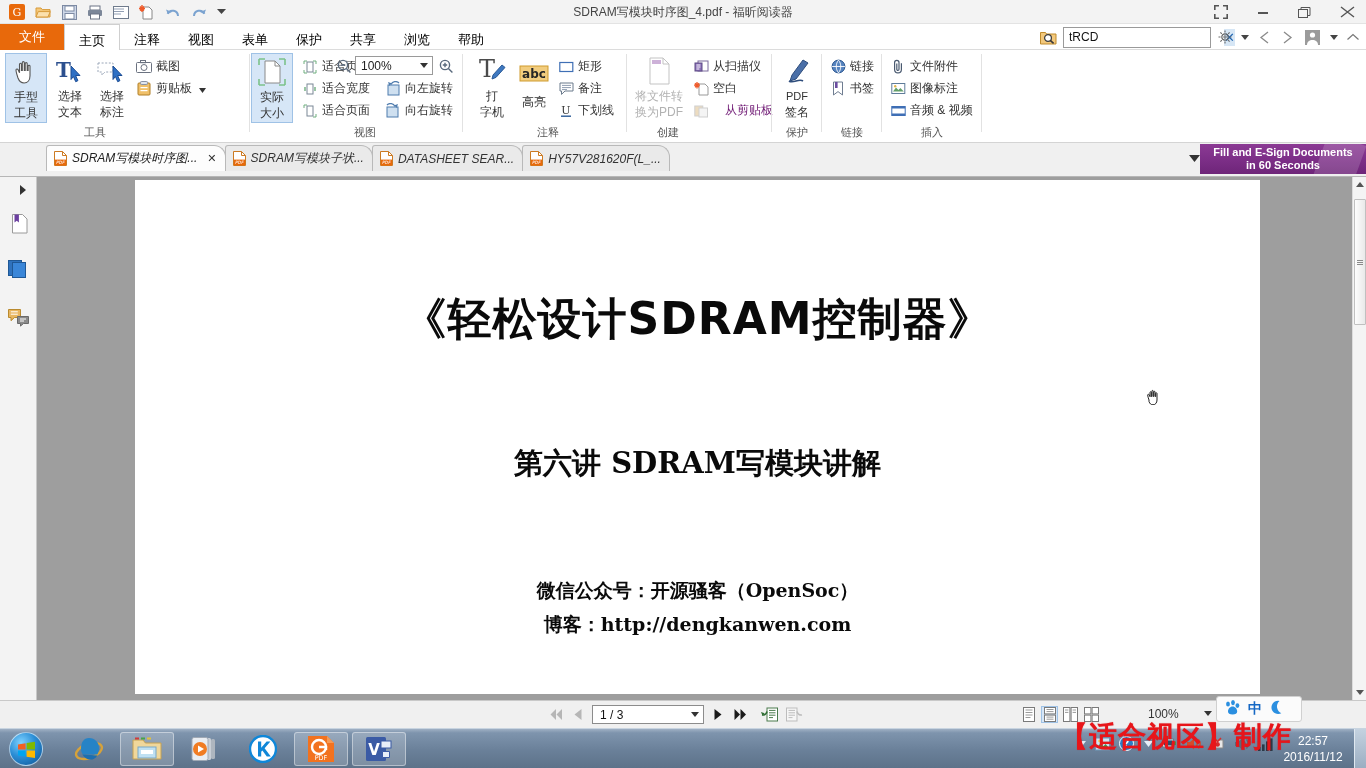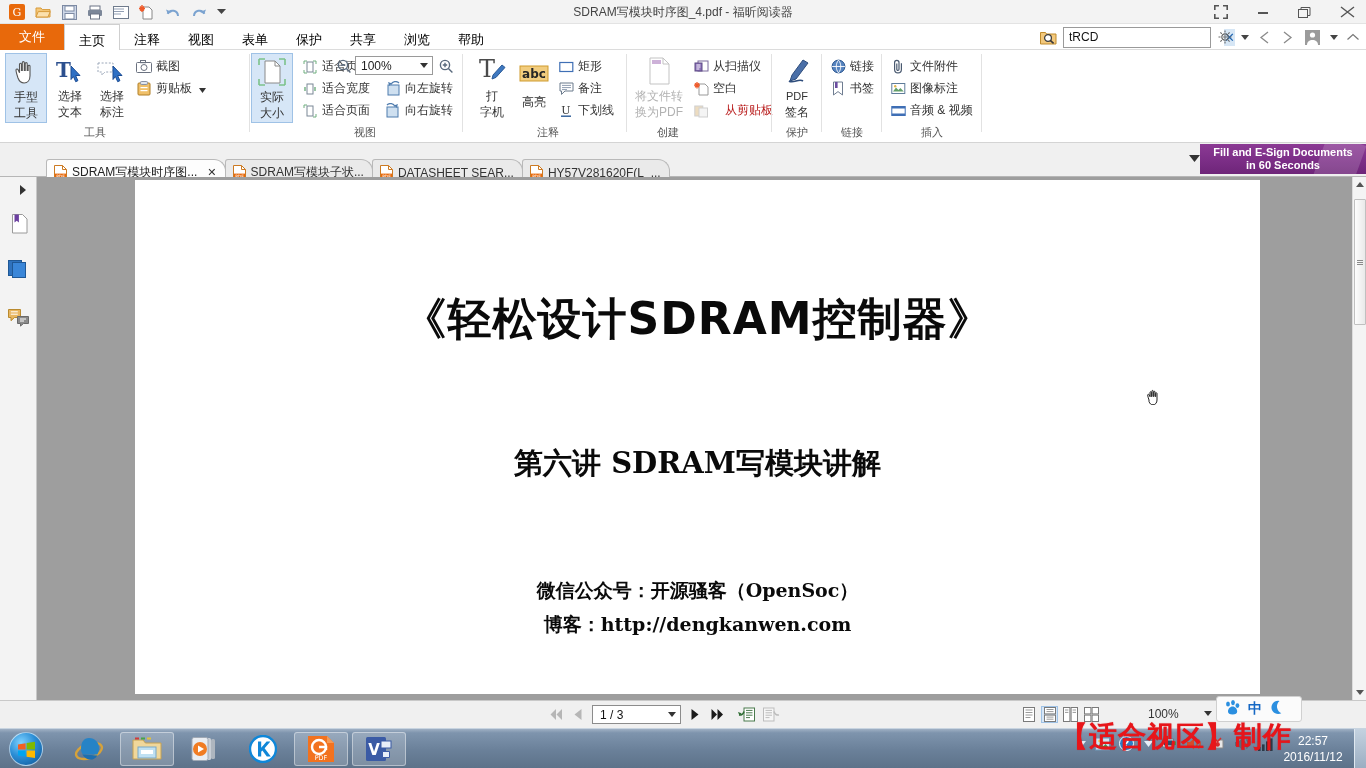--- a/index.html
+++ b/index.html
@@ -78,33 +78,33 @@
     font-size:12px; line-height:14px; color:#333; text-align:center;
   }
   .bigbtn.sel { background:#d6e6f7; border:1px solid #9fc2e6; }
   .bigbtn .bi { height:34px; display:flex; align-items:flex-end; justify-content:center; }
   .bigbtn .bl { margin-top:2px; }
   .smallrow {
     position:absolute; display:flex; align-items:center; gap:4px; font-size:12px; color:#333;
     white-space:nowrap;
   }
   .smallrow .si { width:16px; height:16px; display:flex; align-items:center; justify-content:center; }
-  .smallrow.dim { color:#b91c1c;gap:16px; }
+  .smallrow.dim { color:#701a75;gap:16px; }
   .zoombox {
     position:absolute; width:78px; height:19px; border:1px solid #9a9a9a; background:#fff;
     display:flex; align-items:center; padding-left:5px; font-size:12px;
   }
   .zoombox .caret { margin-left:auto; margin-right:4px; font-size:8px; color:#333; }
 
   
   .tabstrip {
     position:absolute; left:0; top:143px; width:1366px; height:34px;
     background:#f0f0f0; border-bottom:1px solid #b6b6b6;
   }
-  .doctabs { position:absolute; left:46px; top:16px; display:flex; align-items:flex-end; }
+  .doctabs { position:absolute; left:46px; top:2px; display:flex; align-items:flex-end;font-style:italic; }
   .dtab {
     height:26px; background:#fdfdfd; border:1px solid #b9b9b9; border-bottom:none;
     border-radius:3px 12px 0 0; margin-right:-1px;
     display:flex; align-items:center; padding:0 8px 0 7px; gap:5px;
     font-size:12px; color:#222;
   }
   .dtab .tabicon { width:13px; height:15px; flex:none; }
   .dtab .tlabel { max-width:132px; overflow:hidden; white-space:nowrap; }
   .dtab .tclose { margin-left:5px; font-size:11px; color:#333; font-weight:bold;}
   .dtab.inactive { background:#eaeaea; color:#333; }
@@ -175,21 +175,21 @@
 
   
   .statusbar {
     position:absolute; left:0; top:700px; width:1366px; height:28px;
     background:#f0f0f0; border-top:1px solid #c9c9c9;
   }
   .pagenav { position:absolute; left:548px; top:4px; display:flex; align-items:center; gap:6px; }
   .navbtn { width:16px; height:18px; display:flex; align-items:center; justify-content:center; color:#333; font-size:10px; }
   .navbtn.dim { color:#b0b0b0; }
   .pagebox {
-    width:89px; height:19px; border:1px solid #8c8c8c; background:#fff;
+    width:112px; height:19px; border:1px solid #8c8c8c; background:#fff;
     display:flex; align-items:center; padding-left:7px; font-size:12px; color:#111;
   }
   .pagebox .caret { margin-left:auto; margin-right:4px; font-size:8px; }
   .viewmodes { position:absolute; left:1020px; top:5px; display:flex; align-items:center; gap:4px; }
   .vm { width:17px; height:17px; display:flex; align-items:center; justify-content:center; }
   .vm.sel { background:#d6e6f7; border:1px solid #9fc2e6; }
   .status-zoom { position:absolute; left:1148px; top:6px; font-size:12px; color:#333; }
   .status-caret { position:absolute; left:1204px; top:8px; font-size:8px; color:#333; }
 
   

